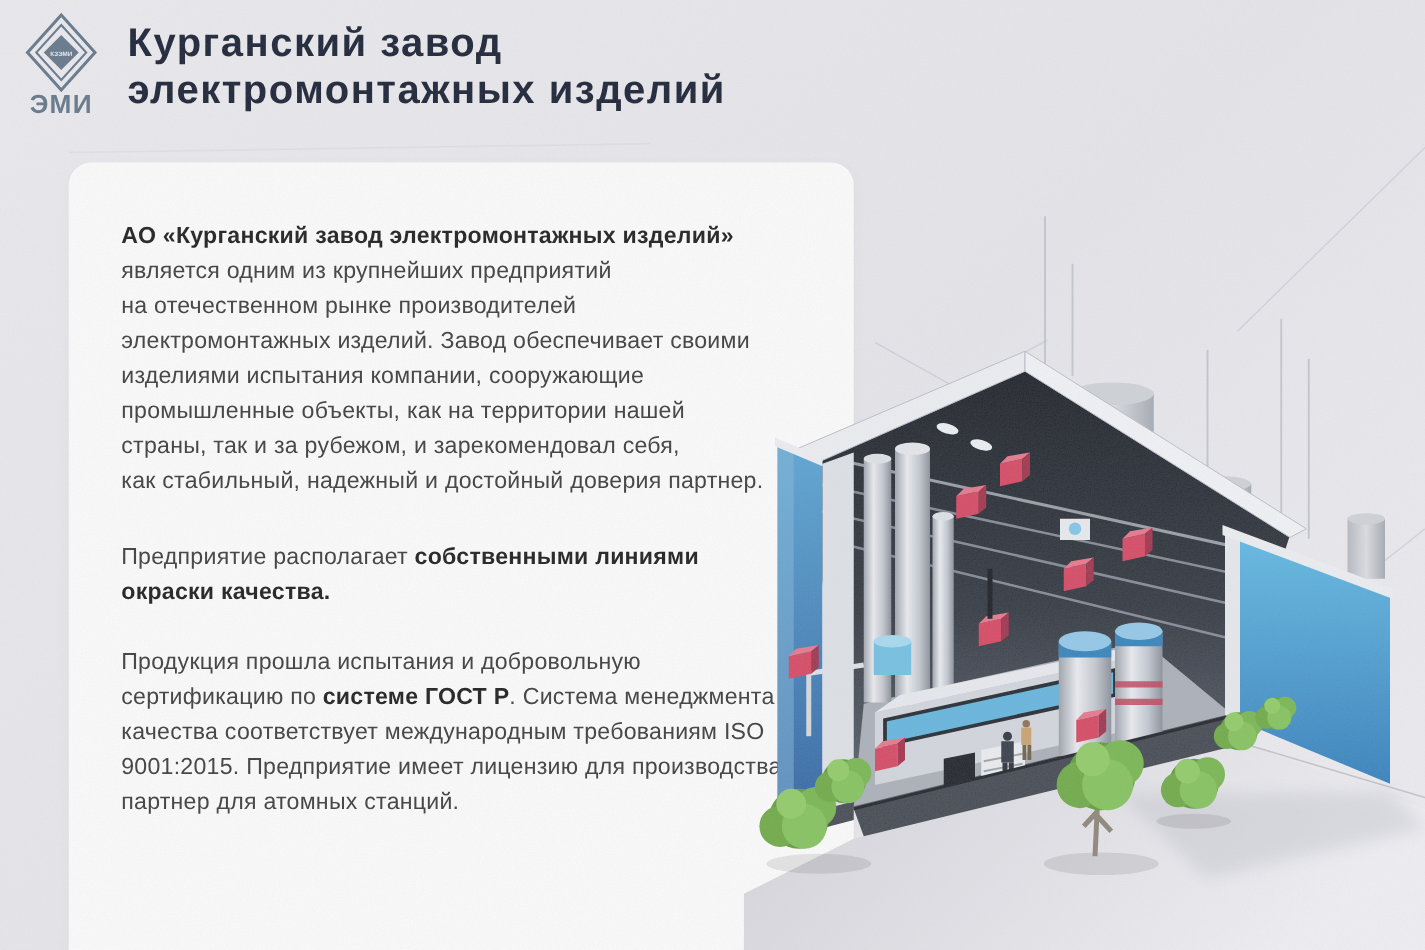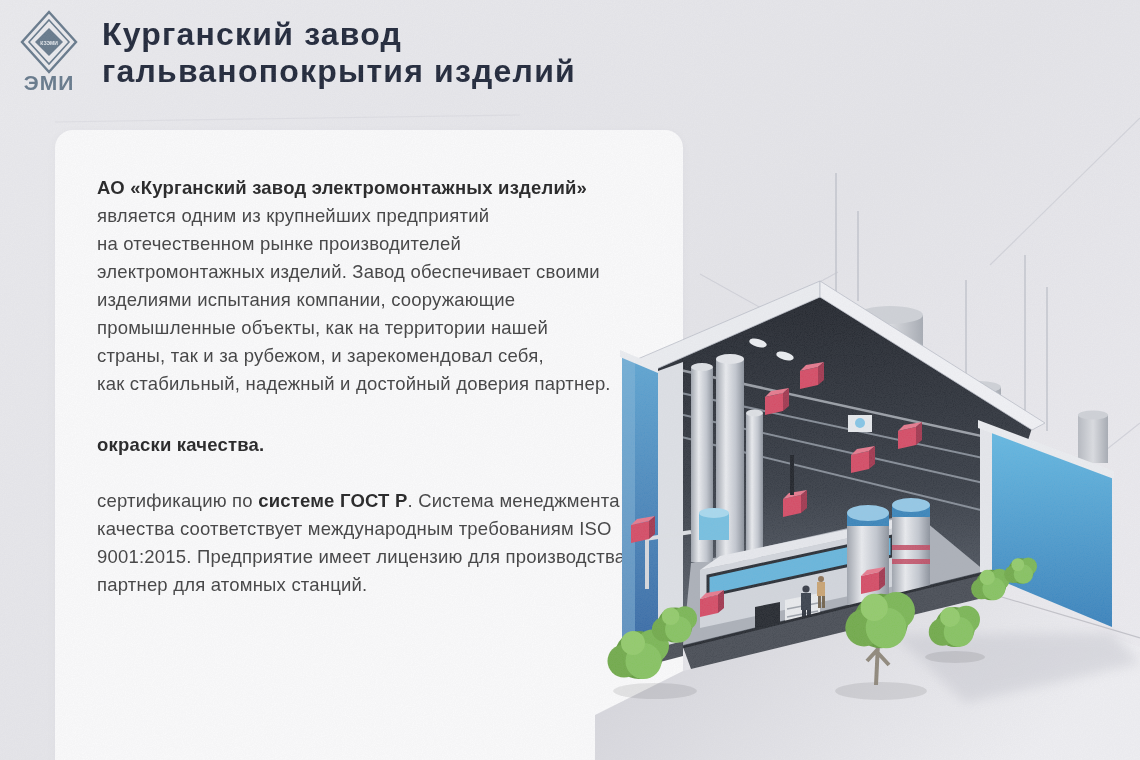--- a/index.html
+++ b/index.html
@@ -53,40 +53,42 @@
     <g stroke="#5c7184" fill="none" stroke-width="2.4">
       <polygon points="31,4 58,34 31,64 4,34"></polygon>
       <polygon points="31,12 51,34 31,56 11,34" stroke-width="1.6"></polygon>
     </g>
     <polygon points="31,20 45,34 31,48 17,34" fill="#5c7184"></polygon>
     <text x="31" y="36.5" text-anchor="middle" font-size="5" font-weight="bold" fill="#e8ecf0">КЗЭМИ</text>
     <text x="31" y="82" text-anchor="middle" font-size="21" font-weight="bold" fill="#5c7184" letter-spacing="1">ЭМИ</text>
   </svg>
   <h1 class="title">
     <span>Курганский завод</span>
-    <span>гальванопокрытия изделий</span>
+    <span>электромонтажных изделий</span>
   </h1>
 </div>
 
 <div class="card">
   <div class="card-inner">
     <p class="p1">
       <span class="ln"><b>АО «Курганский завод электромонтажных изделий»</b></span>
       <span class="ln">является одним из крупнейших предприятий</span>
       <span class="ln">на отечественном рынке производителей</span>
       <span class="ln">электромонтажных изделий. Завод обеспечивает своими</span>
       <span class="ln">изделиями испытания компании, сооружающие</span>
       <span class="ln">промышленные объекты, как на территории нашей</span>
       <span class="ln">страны, так и за рубежом, и зарекомендовал себя,</span>
       <span class="ln">как стабильный, надежный и достойный доверия партнер.</span>
     </p>
     <p class="p2">
+      <span class="ln"><span>Предприятие располагает </span><b>собственными линиями</b></span>
       <span class="ln"><b>окраски качества.</b></span>
     </p>
     <p class="p3">
+      <span class="ln">Продукция прошла испытания и добровольную</span>
       <span class="ln"><span>сертификацию по </span><b>системе ГОСТ Р</b><span>. Система менеджмента</span></span>
       <span class="ln">качества соответствует международным требованиям ISO</span>
       <span class="ln">9001:2015. Предприятие имеет лицензию для производства</span>
       <span class="ln">партнер для атомных станций.</span>
     </p>
   </div>
 </div>
 
 <svg class="illus-svg" width="545" height="645" viewBox="0 0 545 645">
   <defs>

